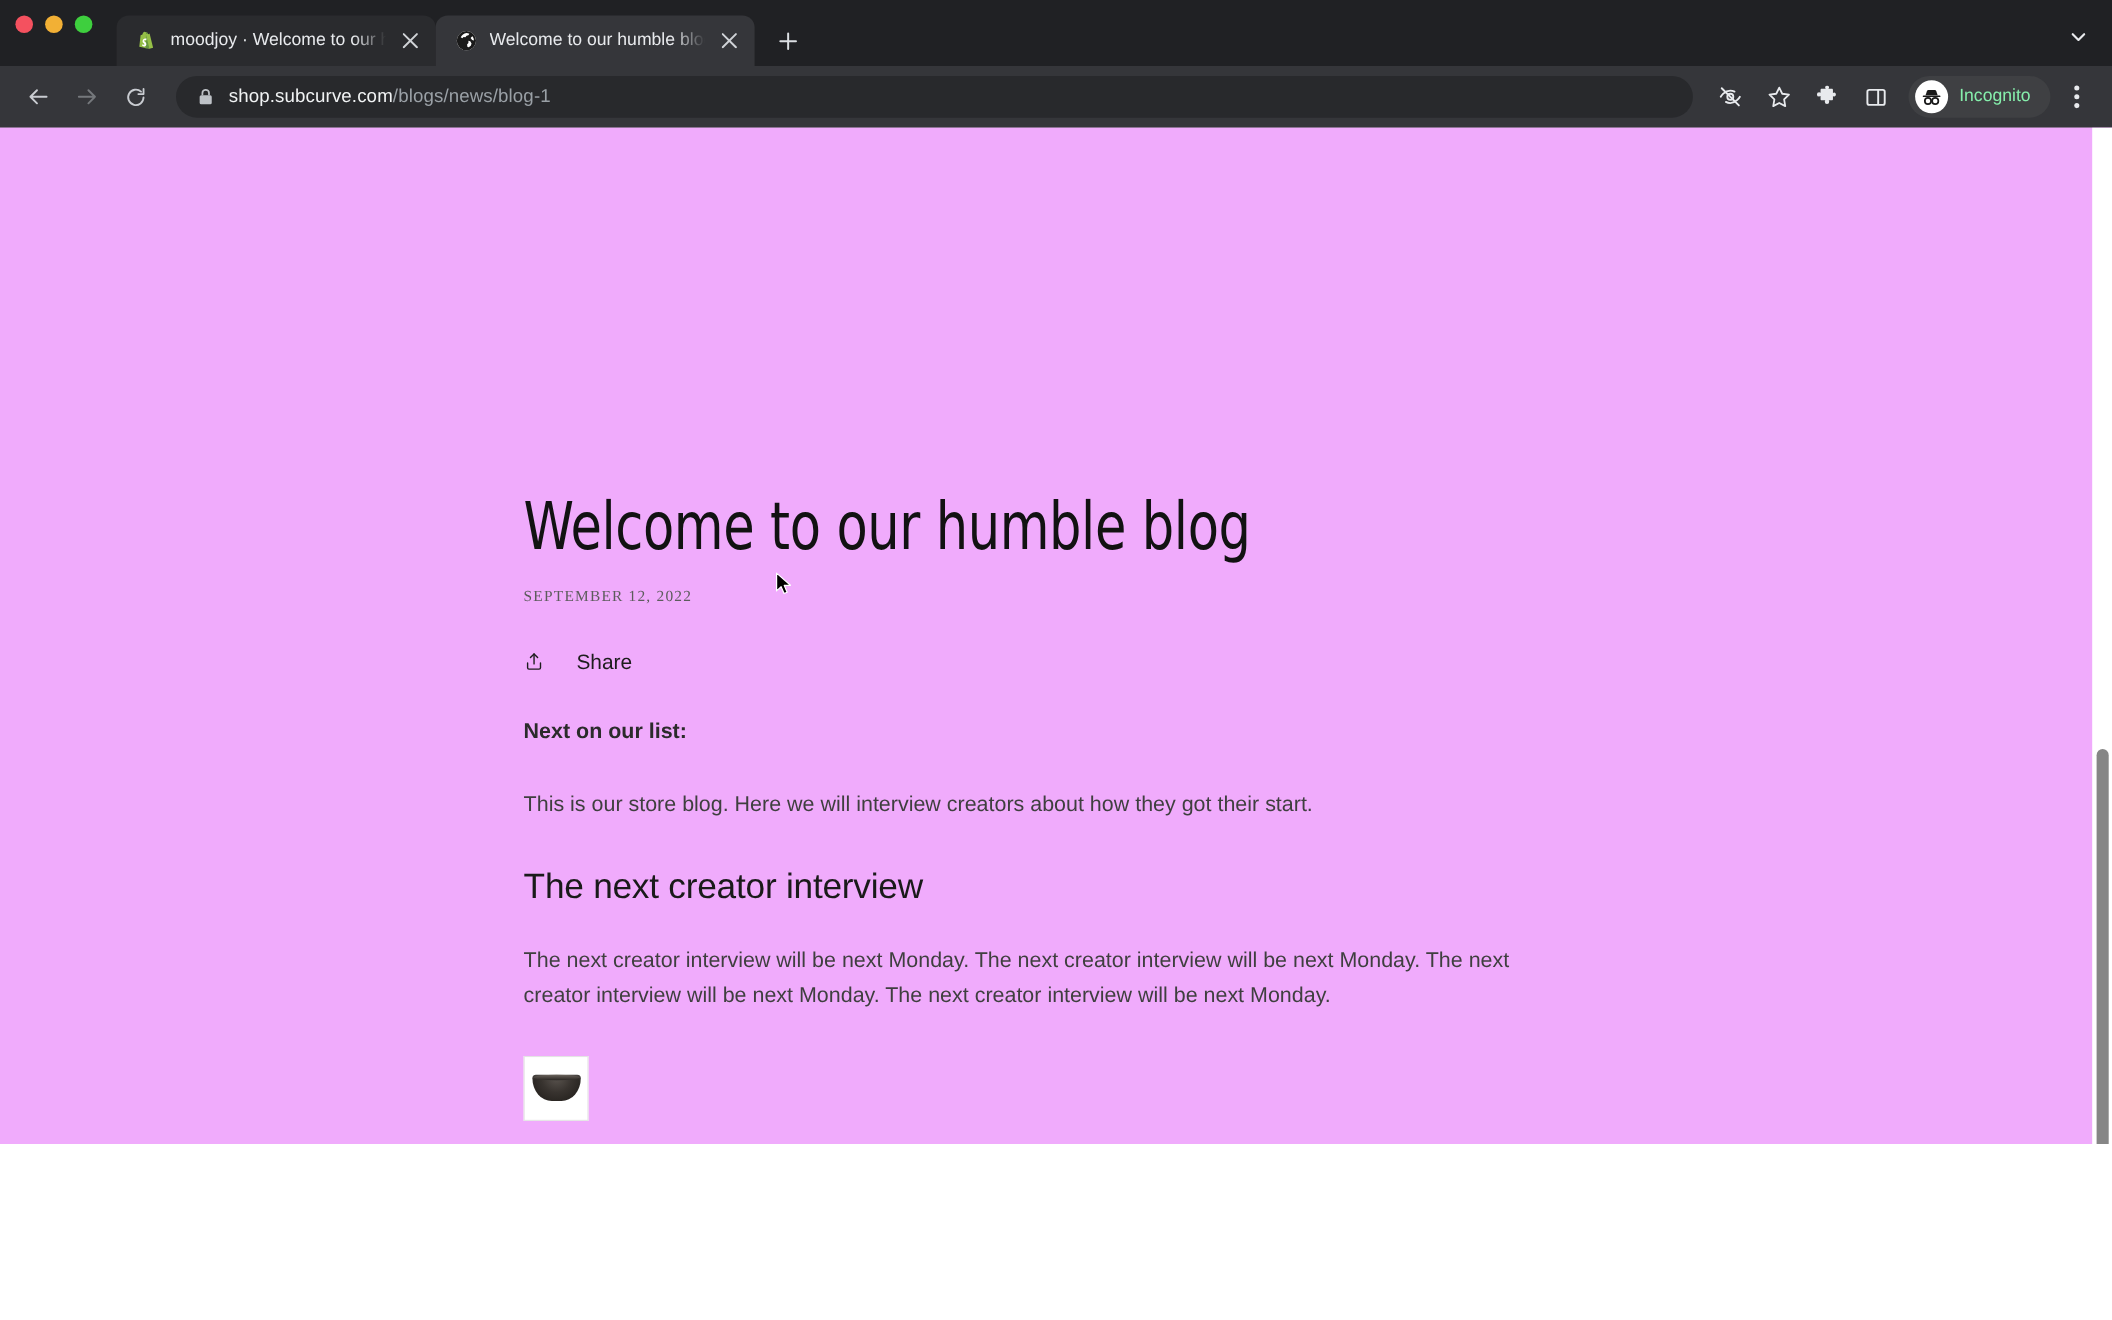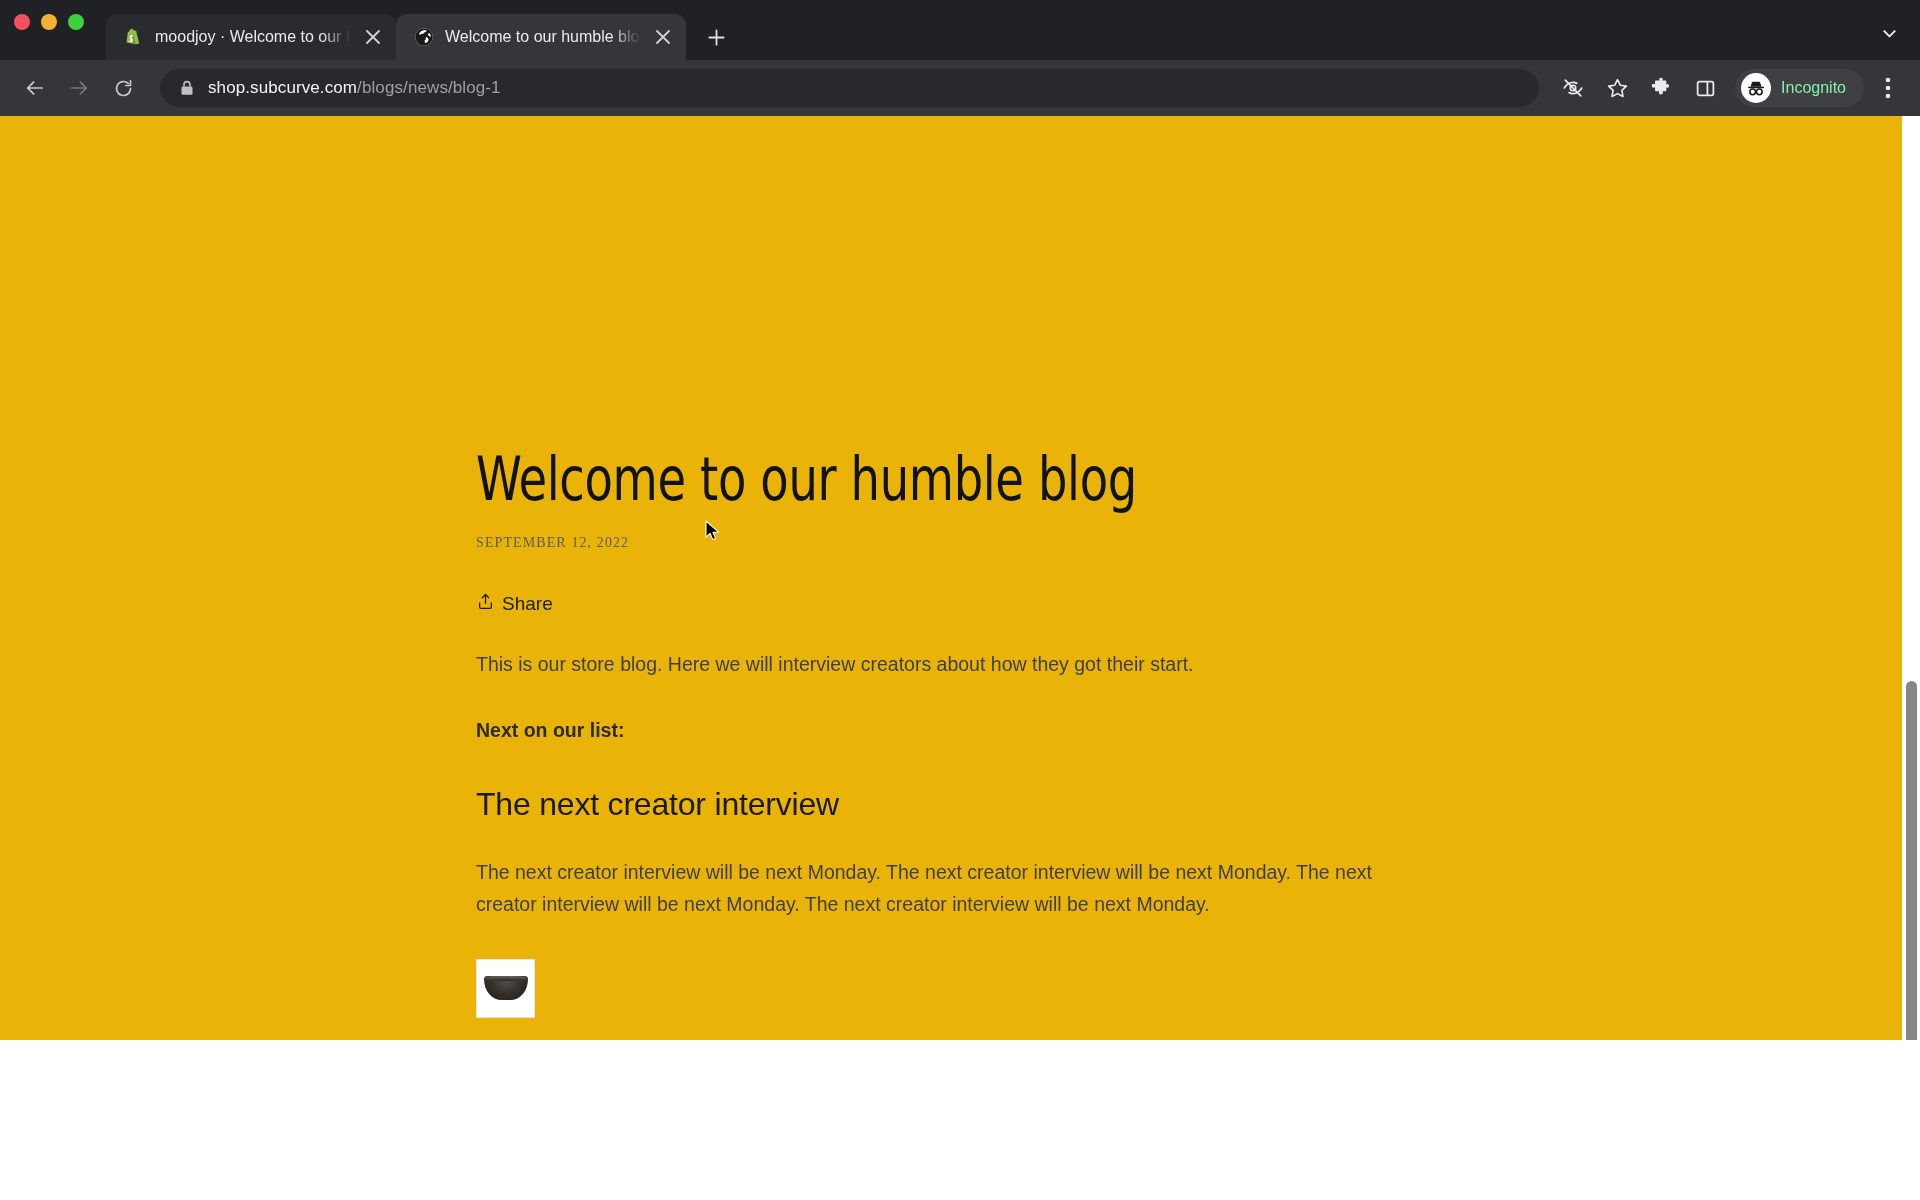--- a/index.html
+++ b/index.html
@@ -177,21 +177,21 @@
     display: flex; align-items: center; justify-content: center;
     color: #e8eaed;
     margin-left: 6px;
   }
 
   
   #page-viewport {
     position: relative;
     width: 1920px;
     height: 924px;
-    background: #eab308;
+    background: #f0abfc;
     overflow: hidden;
   }
 
   #page-content {
     padding-left: 476px;
     padding-top: 330px;
   }
 
   #article-title {
     font-family: "Liberation Sans Narrow", "DejaVu Sans Condensed", "Liberation Sans", sans-serif;
@@ -209,22 +209,22 @@
     font-size: 14px;
     letter-spacing: 1.1px;
     color: #5c5c5c;
     font-weight: 400;
     font-family: Liberation Serif, serif;
   }
 
   #share-row {
     margin-top: 41px;
     display: inline-flex;
-    align-items: flex-end;
-    gap: 7px;
+    align-items: flex-start;
+    gap: 29px;
     color: #1d1d1d;
   }
   #share-label {
     font-size: 19px;
     color: #1d1d1d;
   }
 
   .body-para {
     margin-top: 34px;
     font-size: 19.5px;
@@ -467,23 +467,23 @@
       <span>
         <svg width="19" height="19" viewBox="0 0 24 24">
           <path d="M12 3.2v11.4" stroke="currentColor" stroke-width="1.6" stroke-linecap="round"></path>
           <path d="M7.9 7.3L12 3.2l4.1 4.1" stroke="currentColor" stroke-width="1.6" fill="none" stroke-linecap="round" stroke-linejoin="round"></path>
           <path d="M4.6 13.6v5.4c0 .9.7 1.6 1.6 1.6h11.6c.9 0 1.6-.7 1.6-1.6v-5.4" stroke="currentColor" stroke-width="1.6" fill="none" stroke-linecap="round" stroke-linejoin="round"></path>
         </svg>
       </span>
       <span id="share-label">Share</span>
     </div>
 
+    <p class="body-para bold">Next on our list:</p>
+
     <p class="body-para">This is our store blog. Here we will interview creators about how they got their start.</p>
-
-    <p class="body-para bold">Next on our list:</p>
 
 
     <h2 id="section-heading">The next creator interview</h2>
 
     <p class="body-para">The next creator interview will be next Monday.  The next creator interview will be next Monday. The next creator interview will be next Monday. The next creator interview will be next Monday.</p>
 
     <div id="thumb-wrap">
       <div class="bowl"></div>
     </div>
   </div>

